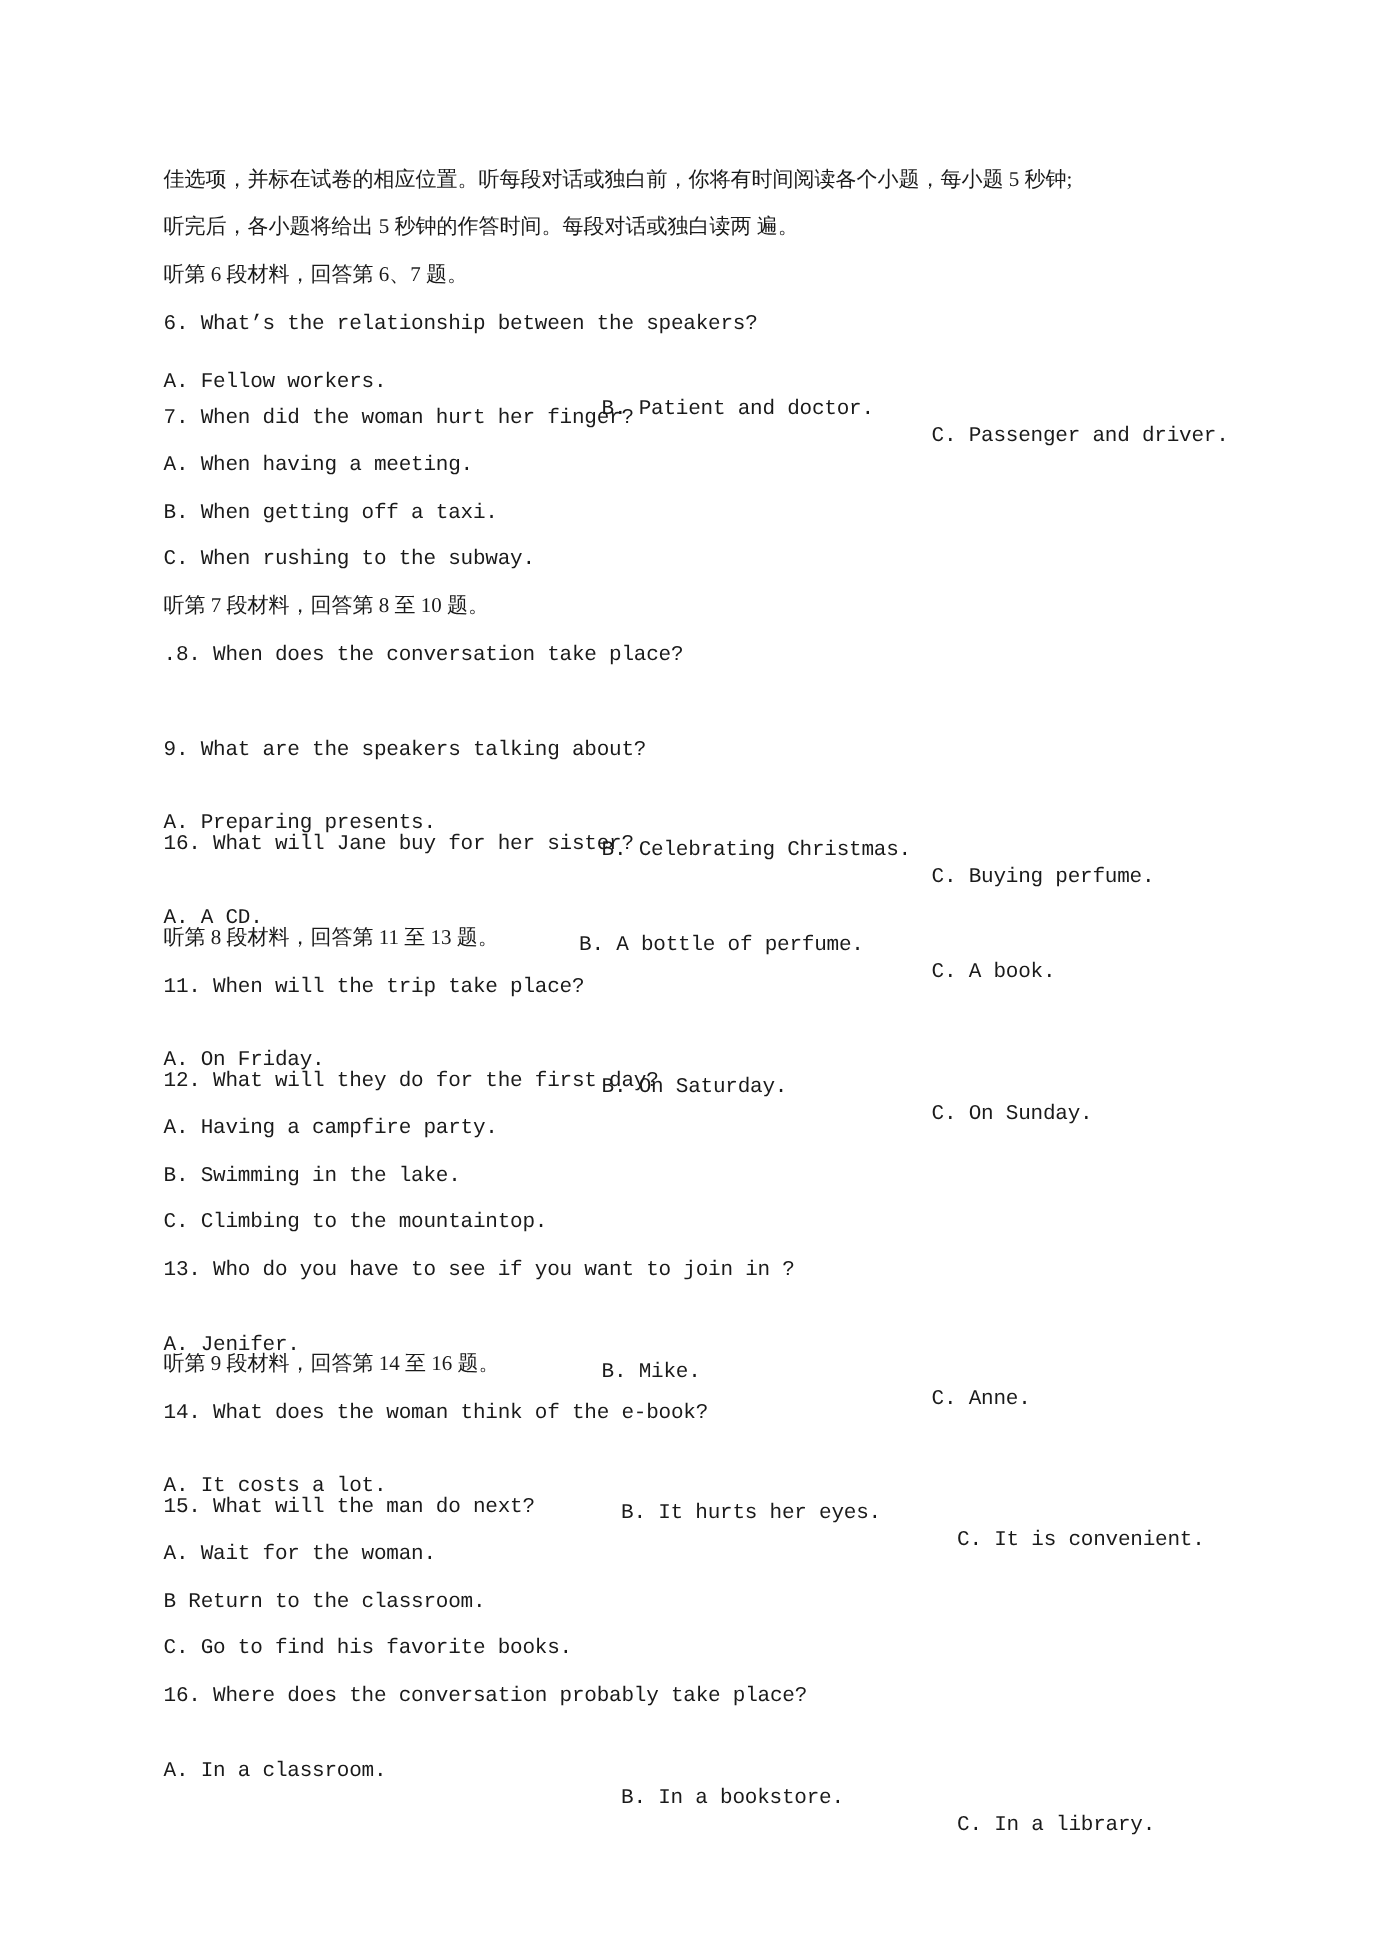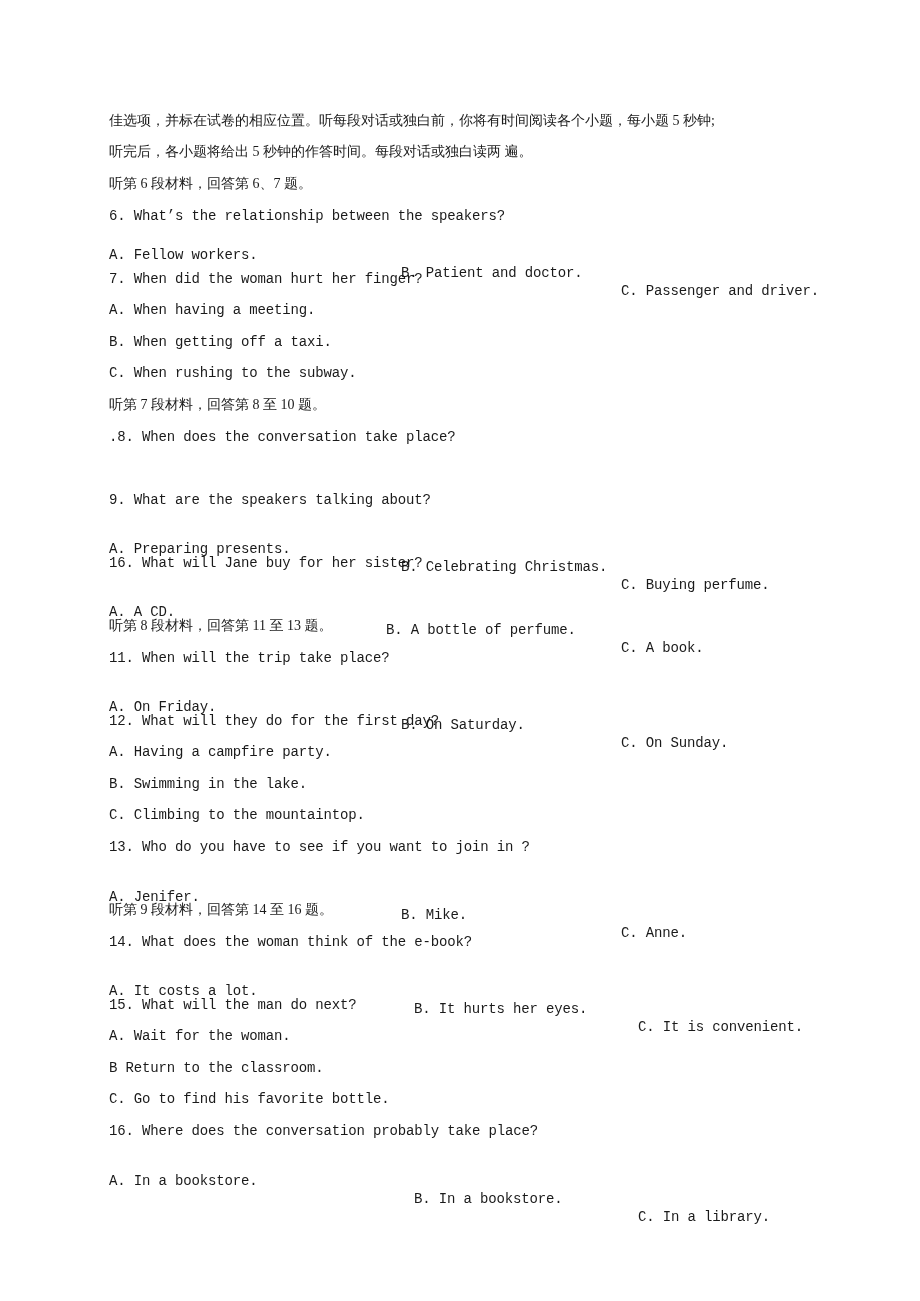--- a/index.html
+++ b/index.html
@@ -78,21 +78,21 @@
   <div class="line cn" style="top:901px">听第 9 段材料，回答第 14 至 16 题。</div>
   <div class="line" style="top:933px">14. What does the woman think of the e-book?</div>
   <div class="line" style="top:964px; left:0; width:920px">
     <span class="opt" style="left:109px">A. It costs a lot.</span>
     <span class="opt" style="left:414px">B. It hurts her eyes.</span>
     <span class="opt" style="left:638px">C. It is convenient.</span>
   </div>
   <div class="line" style="top:996px">15. What will the man do next?</div>
   <div class="line" style="top:1027px">A. Wait for the woman.</div>
   <div class="line" style="top:1059px">B Return to the classroom.</div>
-  <div class="line" style="top:1090px">C. Go to find his favorite bottle.</div>
+  <div class="line" style="top:1090px">C. Go to find his favorite books.</div>
   <div class="line" style="top:1122px">16. Where does the conversation probably take place?</div>
   <div class="line" style="top:1154px; left:0; width:920px">
-    <span class="opt" style="left:109px">A. In a bookstore.</span>
+    <span class="opt" style="left:109px">A. In a classroom.</span>
     <span class="opt" style="left:414px">B. In a bookstore.</span>
     <span class="opt" style="left:638px">C. In a library.</span>
   </div>
 
 </div>
 
 </body></html>

